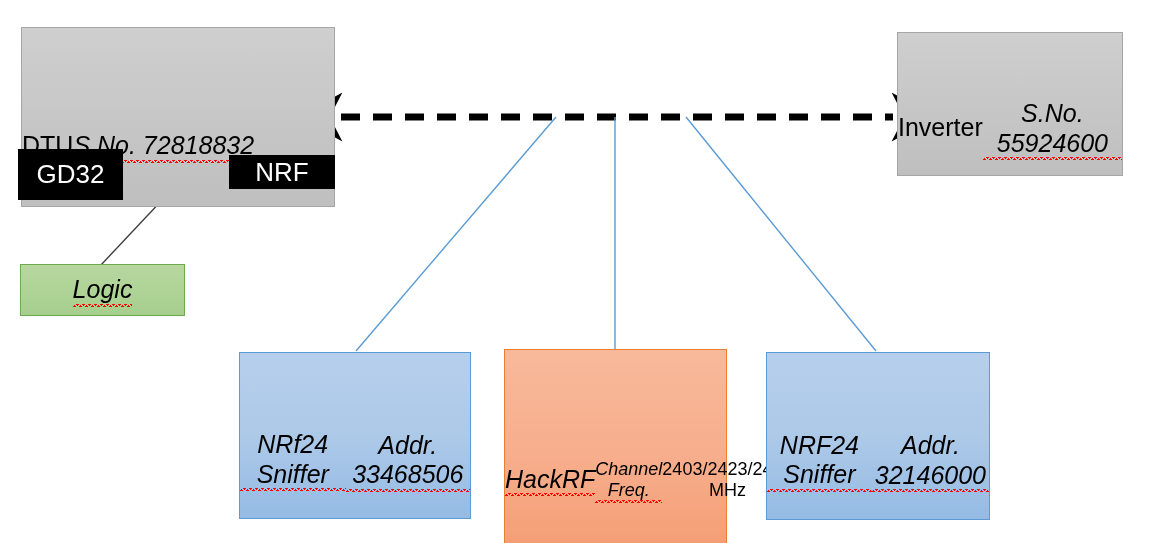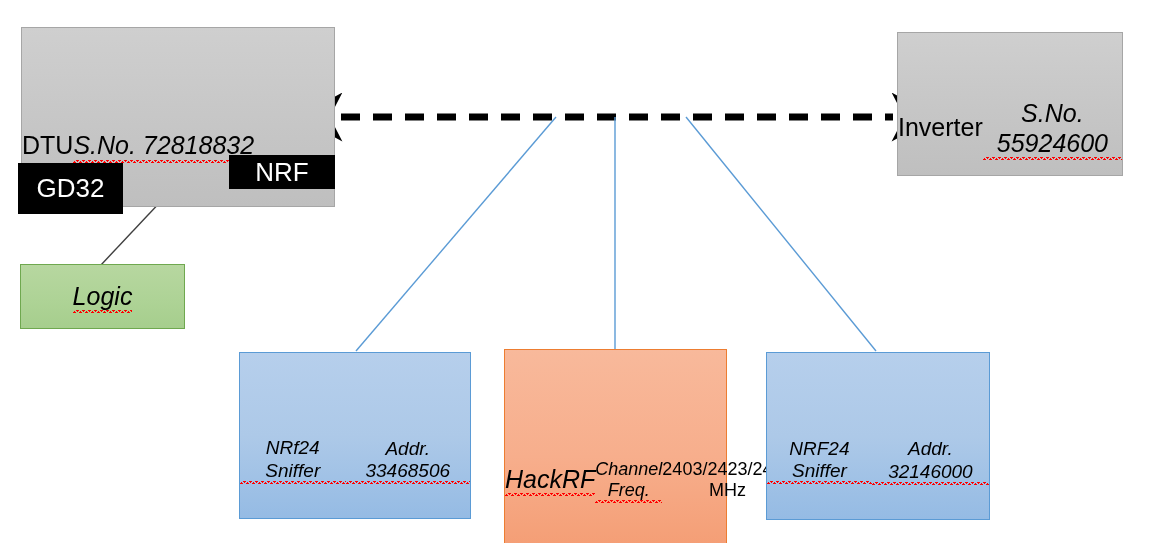--- a/index.html
+++ b/index.html
@@ -60,45 +60,45 @@
   }
   
   .black-box {
     background: #000000;
     color: #ffffff;
     font-size: 26px;
     border: 0;
   }
   #gd32-box {
     left: 18px;
-    top: 163px;
+    top: 149px;
     width: 105px;
     height: 51px;
   }
   #nrf-box {
     left: 229px;
     top: 155px;
     width: 106px;
     height: 34px;
   }
   
   #logic-box {
     left: 20px;
     top: 264px;
     width: 165px;
-    height: 65px;
+    height: 52px;
     font-size: 25px;
     background: linear-gradient(180deg, #b7d7a0 0%, #aed396 55%, #a6ce8d 100%);
     border: 1px solid #6fa84f;
   }
   
   .blue-box {
     background: linear-gradient(180deg, #b6cfec 0%, #adc9e8 50%, #95bbe4 100%);
     border: 1px solid #5b9bd5;
-    font-size: 19px;
+    font-size: 25px;
     align-items: center;
   }
   #sniffer-left-box {
     left: 239px;
     top: 352px;
     width: 232px;
     height: 167px;
     justify-content: flex-start;
     padding-top: 48px;
   }

